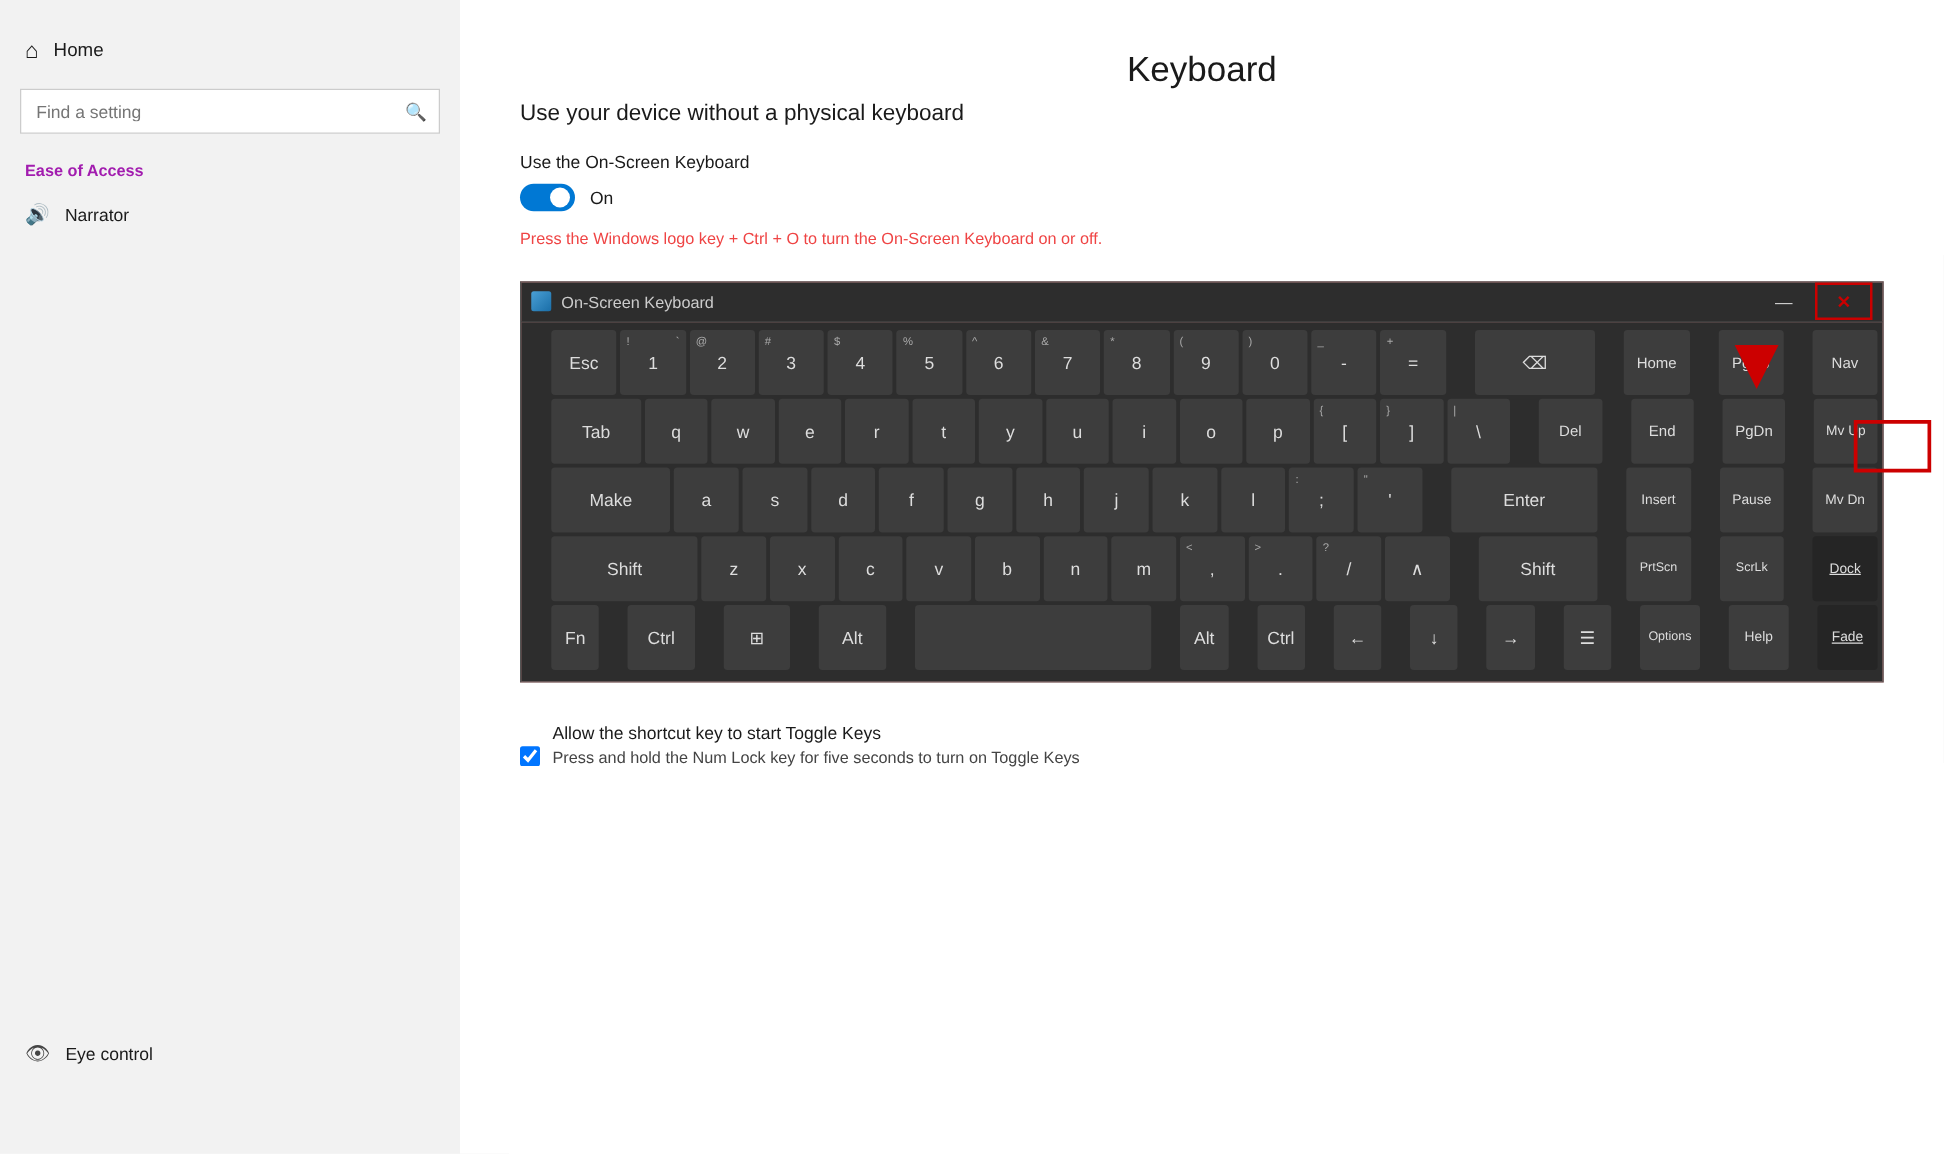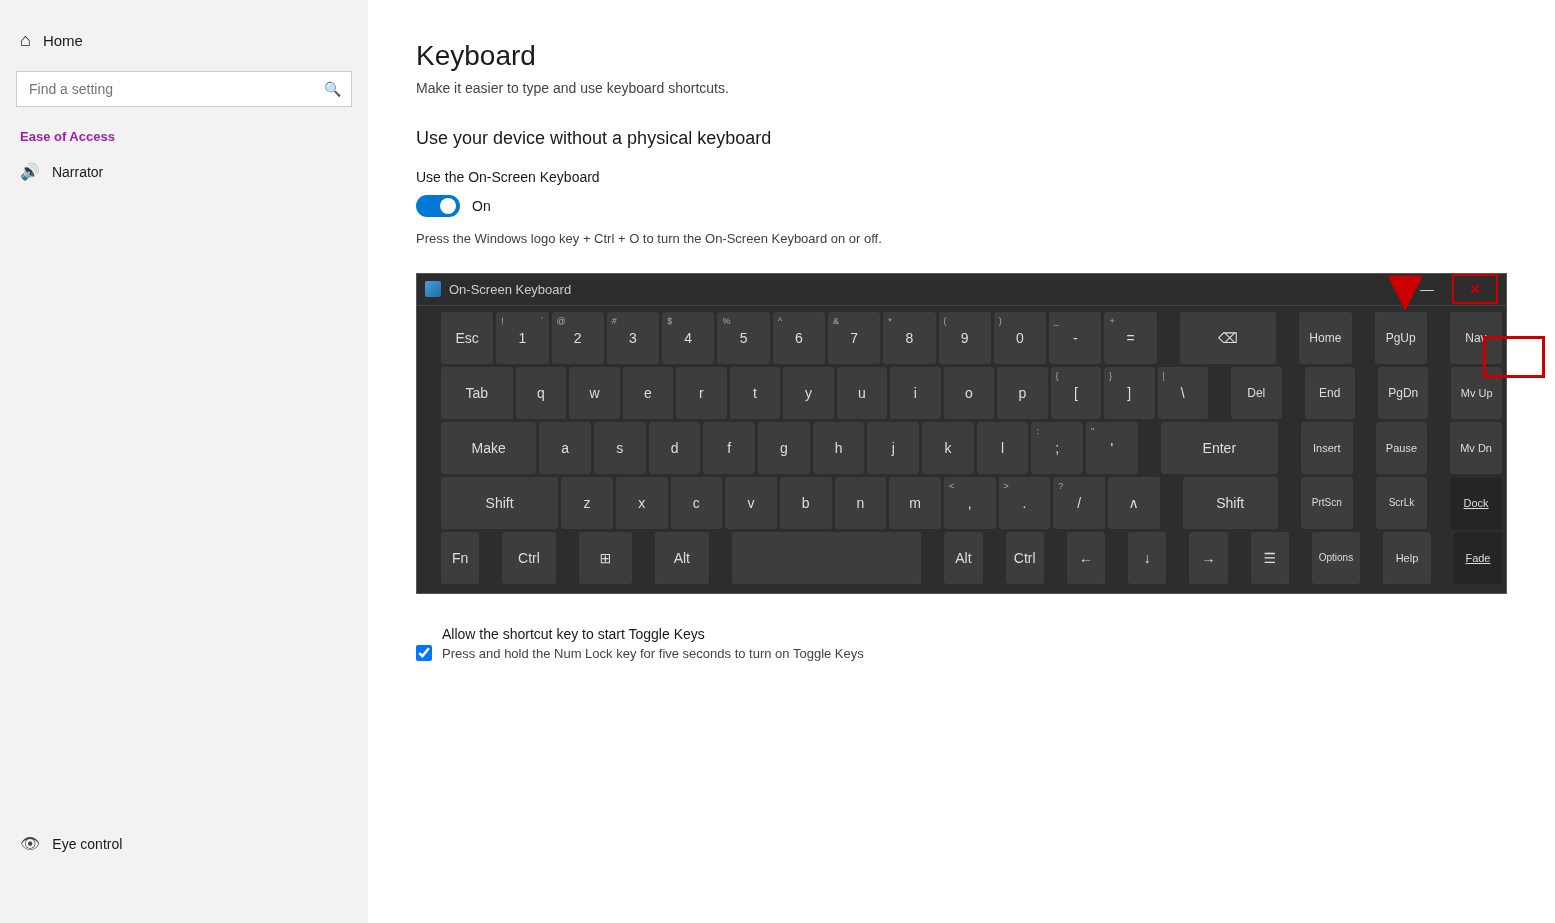--- a/index.html
+++ b/index.html
@@ -14,34 +14,34 @@
     .home-icon { font-size: 18px; }
     .search-box { margin: 10px 16px; position: relative; }
     .search-box input { width: 100%; padding: 8px 36px 8px 12px; border: 1px solid #ccc; background: white; font-size: 14px; outline: none; height: 36px; }
     .search-icon { position: absolute; right: 10px; top: 50%; transform: translateY(-50%); color: #666; font-size: 14px; }
     .sidebar-section-title { font-weight: 700; font-size: 13px; padding: 12px 20px 8px; color: #a21caf; }
     .sidebar-item { display: flex; align-items: center; gap: 12px; padding: 10px 20px; cursor: pointer; font-size: 14px; color: #1a1a1a; }
     .sidebar-item-icon { font-size: 16px; color: #444; }
 
     
     .main-content { flex: 1; background: white; padding: 40px 48px; overflow-y: auto; }
-    .page-title { font-size: 28px; font-weight: 300; color: #1a1a1a; margin-bottom: 8px; }
+    .page-title { font-size: 28px; font-weight: 300; color: #1a1a1a; margin-bottom: 8px; text-align: center; }
     .page-subtitle { font-size: 14px; color: #444; margin-bottom: 32px; }
 
     .section-heading { font-size: 18px; color: #1a1a1a; margin-bottom: 20px; font-weight: 400; }
     .toggle-label { font-size: 14px; color: #1a1a1a; margin-bottom: 10px; }
 
     .toggle-row { display: flex; align-items: center; gap: 12px; margin-bottom: 12px; }
     .toggle { position: relative; width: 44px; height: 22px; cursor: pointer; }
     .toggle input { opacity: 0; width: 0; height: 0; }
     .toggle-slider { position: absolute; top: 0; left: 0; right: 0; bottom: 0; background: #0078d4; border-radius: 11px; transition: 0.2s; }
     .toggle-slider::before { content: ''; position: absolute; height: 16px; width: 16px; left: 24px; bottom: 3px; background: white; border-radius: 50%; transition: 0.2s; }
     .toggle-text { font-size: 14px; color: #1a1a1a; }
 
-    .hint-text { font-size: 13px; color: #404040; margin-bottom: 24px; max-width: 540px; line-height: 1.5; }
+    .hint-text { font-size: 13px; color: #ef4444; margin-bottom: 24px; max-width: 540px; line-height: 1.5; }
 
     
     .osk-window { width: 100%; background: #fca5a5; border: 1px solid #555; margin: 0; }
     .osk-titlebar { background: #2d2d2d; display: flex; align-items: center; justify-content: space-between; padding: 0 8px; height: 32px; border-bottom: 1px solid #444; }
     .osk-title { display: flex; align-items: center; gap: 8px; color: #ccc; font-size: 13px; }
     .osk-icon { width: 16px; height: 16px; background: #555; border-radius: 2px; }
     .osk-controls { display: flex; gap: 2px; }
     .osk-btn { width: 46px; height: 30px; background: transparent; border: none; color: #ccc; cursor: pointer; font-size: 14px; display: flex; align-items: center; justify-content: center; }
     .osk-btn.close { border: 2px solid #cc0000; color: #cc0000; font-weight: bold; }
 
@@ -88,21 +88,20 @@
       <span>Narrator</span>
     </div>
     <div class="sidebar-item" style="margin-top: auto; position: absolute; bottom: 60px; left: 0; width: 368px;">
       <span class="sidebar-item-icon">👁</span>
       <span>Eye control</span>
     </div>
   </div>
 
   <div class="main-content">
     <h1 class="page-title">Keyboard</h1>
-    <p class="page-subtitle">Make it easier to type and use keyboard shortcuts.</p>
 
     <h2 class="section-heading">Use your device without a physical keyboard</h2>
 
     <div class="toggle-label">Use the On-Screen Keyboard</div>
     <div class="toggle-row">
       <label class="toggle">
         <input type="checkbox" checked="" style="">
         <span class="toggle-slider"></span>
       </label>
       <span class="toggle-text">On</span>

